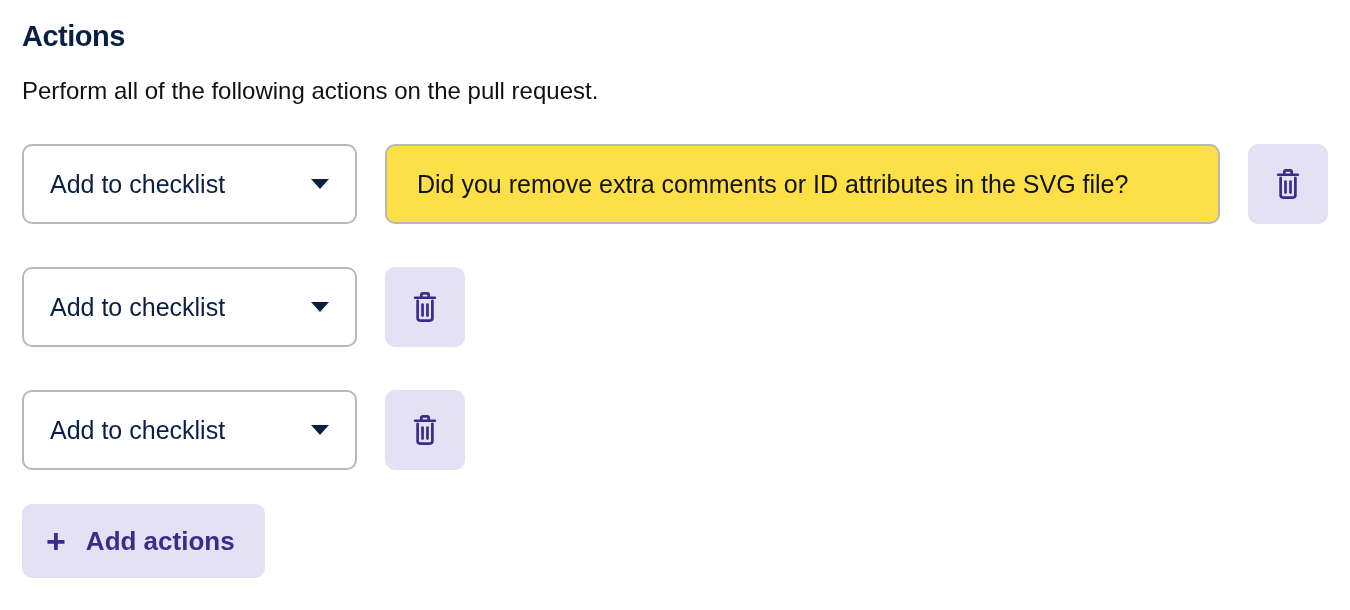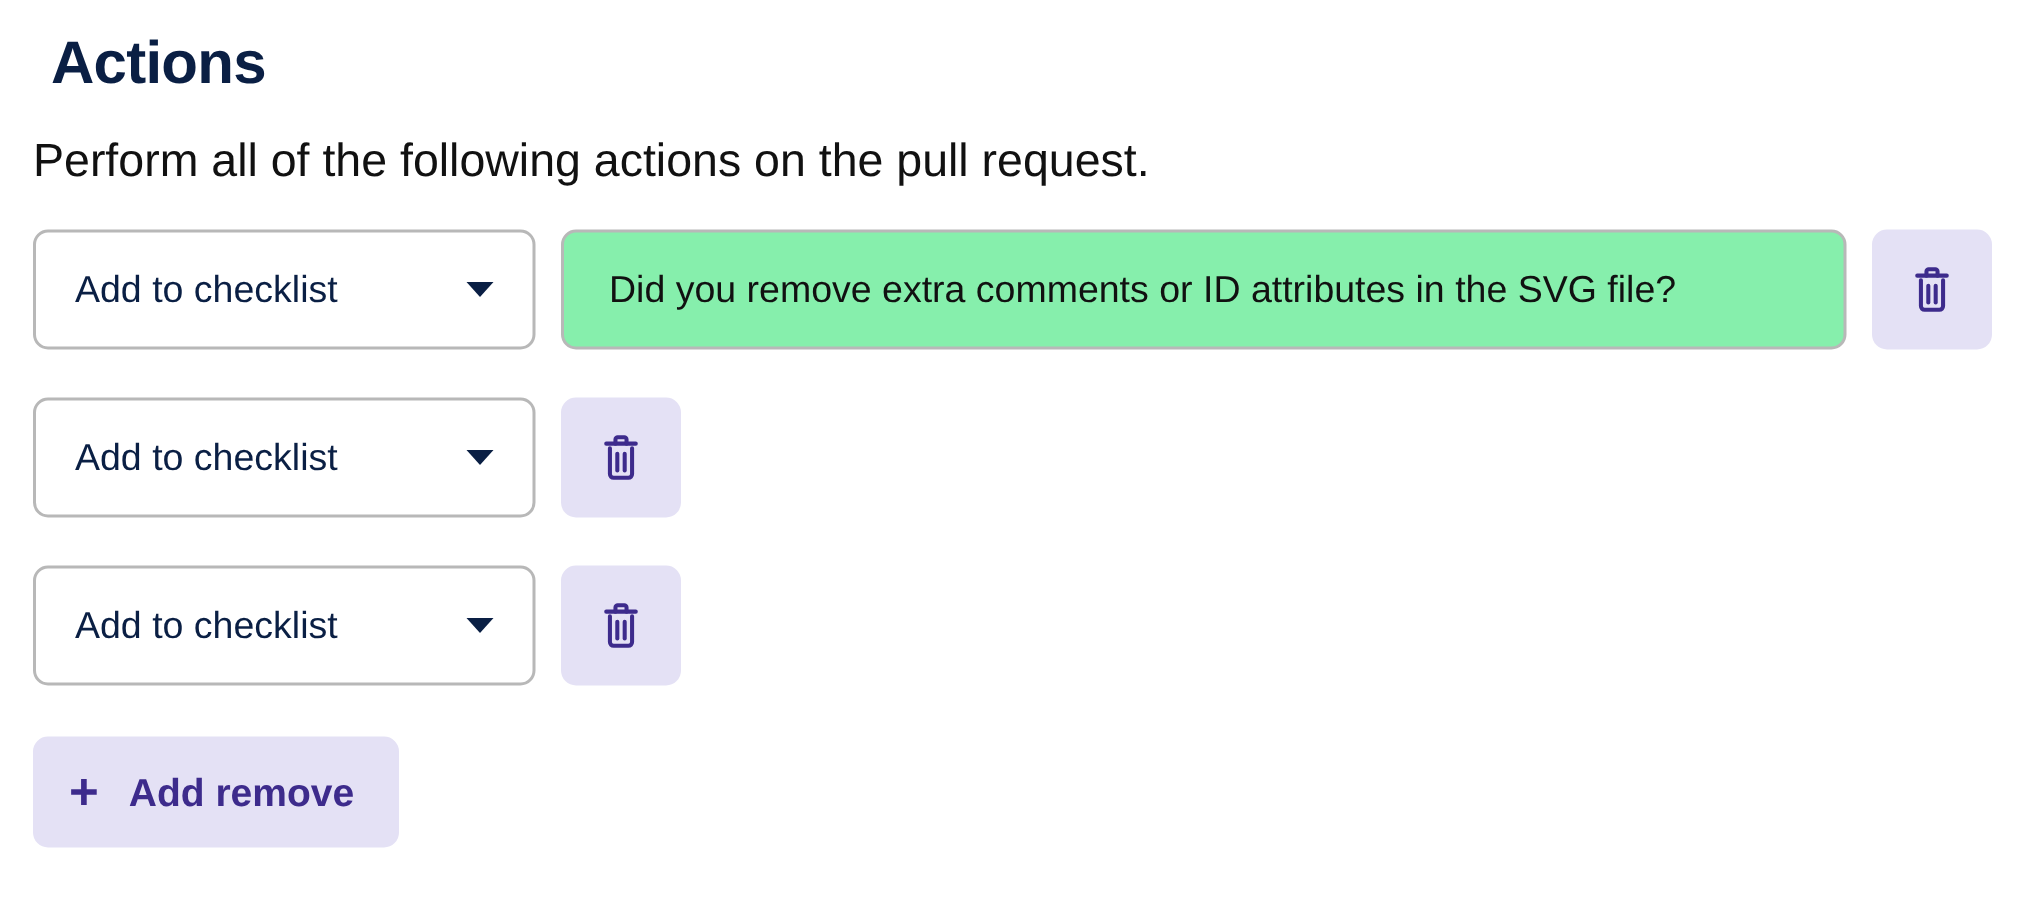--- a/index.html
+++ b/index.html
@@ -12,39 +12,40 @@
   * { box-sizing: border-box; }
   body {
     margin: 0;
     padding: 20px 22px;
     font-family: -apple-system, BlinkMacSystemFont, "Segoe UI", Helvetica, Arial, sans-serif;
     color: var(--text);
     background: #fff;
     width: 1350px;
   }
   h2.section-title {
-    margin: 0 0 24px 12px;
-    font-size: 40px;
+    margin: 0 0 24px 0;
+    font-size: 29px;
     font-weight: 800;
     color: var(--navy);
     letter-spacing: -0.5px;
   }
   p.section-subtitle {
     margin: 0 0 28px 0;
-    font-size: 31px;
+    font-size: 24px;
     font-weight: 400;
     color: var(--text);
   }
 
   .rows { display: flex; flex-direction: column; gap: 32px; }
 
   .action-row {
     display: flex;
     align-items: flex-start;
-    gap: 17px;
+    gap: 28px;
+    margin-top: 11px;
   }
 
   .dropdown {
     display: flex;
     align-items: center;
     justify-content: space-between;
     flex: 0 0 335px;
     border: 2px solid var(--border);
     border-radius: 10px;
     background: #fff;
@@ -62,21 +63,21 @@
     border-left: 9px solid transparent;
     border-right: 9px solid transparent;
     border-top: 10px solid var(--navy);
     margin-left: 18px;
   }
 
   .text-field {
     flex: 1 1 auto;
     border: 2px solid var(--border);
     border-radius: 10px;
-    background: #86efac;
+    background: #fde047;
     display: flex;
     align-items: center;
     padding: 0 30px;
     height: 80px;
   }
   .text-field .value {
     font-size: 25px;
     font-weight: 400;
     color: var(--text);
     white-space: nowrap;
@@ -186,17 +187,17 @@
           <line x1="14" y1="11" x2="14" y2="20"></line>
         </svg>
       </span>
     </button>
   </div>
 
 </div>
 
 <button class="add-action-btn">
   <span class="plus">+</span>
-  <span class="btn-label">Add remove</span>
+  <span class="btn-label">Add actions</span>
 </button>
 
 
 
 
 </body></html>

